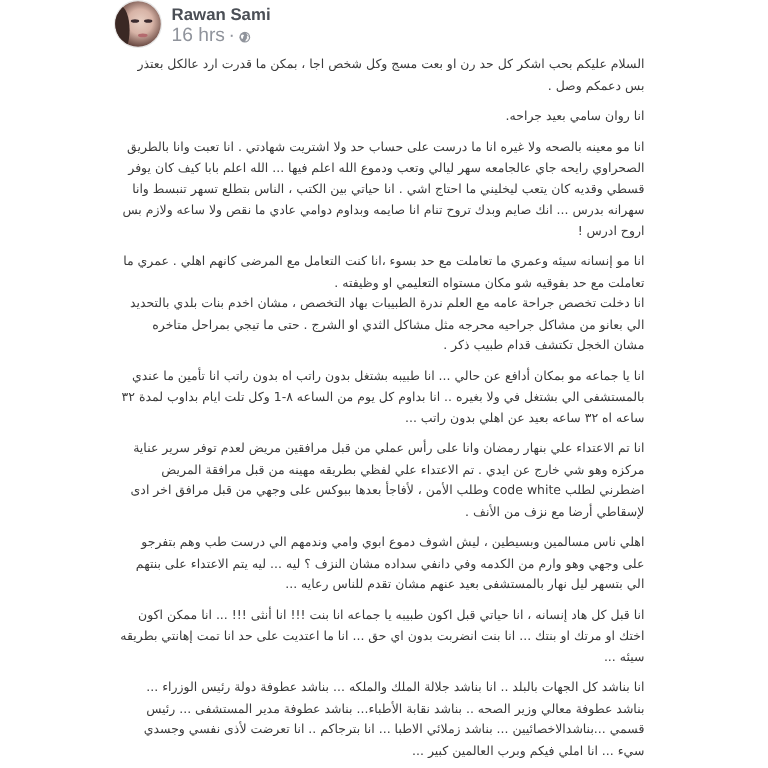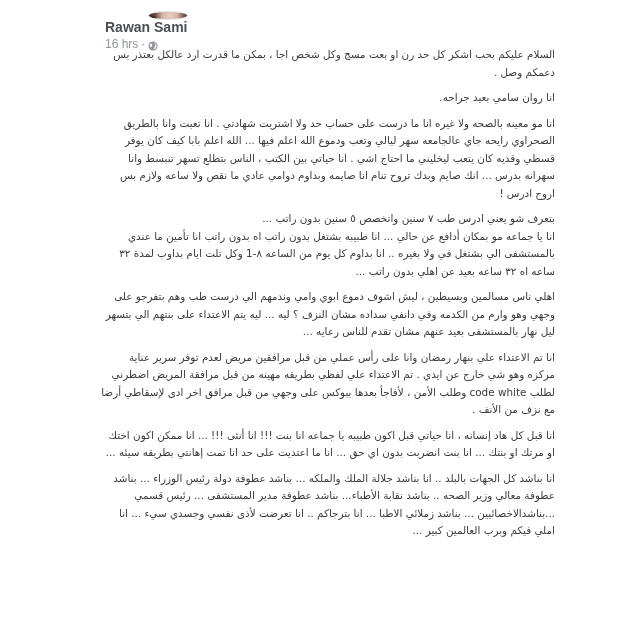--- a/index.html
+++ b/index.html
@@ -17,25 +17,24 @@
   }
   .post {
     position: absolute;
     left: 0; top: 0;
     width: 640px; height: 640px;
     background: #ffffff;
   }
   .header {
     position: absolute;
     left: 96px;
-    top: 12px;
+    top: 0;
     height: 40px;
     display: flex;
-    align-items: flex-end;
-    flex-direction: column;
+    align-items: center;
   }
   .avatar {
     width: 38px;
     height: 38px;
     border-radius: 50%;
     overflow: hidden;
     position: relative;
     background: radial-gradient(circle at 55% 45%, #e8cfc3 0%, #d7b3a6 35%, #6a4a43 70%, #2b1e1c 100%);
     box-shadow: 0 0 0 1px #e6e6e6;
   }
@@ -61,21 +60,21 @@
     font-family: "Liberation Sans", sans-serif;
     font-weight: bold;
     font-size: 14px;
     color: #4b4f56;
     line-height: 17px;
   }
   .time-row {
     display: flex;
     align-items: center;
     font-family: "Liberation Sans", sans-serif;
-    font-size: 12px;
+    font-size: 16px;
     color: #90949c;
     line-height: 15px;
     margin-top: 1px;
   }
   .dot { margin: 0 3px; }
   .globe {
     display: inline-block;
     width: 10px; height: 10px;
   }
   .body {
@@ -84,21 +83,21 @@
     top: 46px;
     width: 455px;
     direction: rtl;
     text-align: right;
     font-family: "DejaVu Sans", sans-serif;
     font-size: 10.4px;
     line-height: 17.5px;
     color: #3a3a3a;
   }
   .body p {
-    margin: 0 0 8px 0;
+    margin: 0 18px 8px 0;
     white-space: pre-line;
   }
   .body p.tight { margin-bottom: 0; }
 </style>
 </head>
 <body>
 
 <div class="post">
   <div class="header">
     <div class="avatar">
@@ -120,20 +119,21 @@
           </svg>
         </span>
       </div>
     </div>
   </div>
 
   <div class="body">
     <p>السلام عليكم بحب اشكر كل حد رن او بعت مسج وكل شخص اجا ، بمكن ما قدرت ارد عالكل بعتذر بس دعمكم وصل .</p>
     <p>انا روان سامي بعيد جراحه.</p>
     <p>انا مو معينه بالصحه ولا غيره انا ما درست على حساب حد ولا اشتريت شهادتي . انا تعبت وانا بالطريق الصحراوي رايحه جاي عالجامعه سهر ليالي وتعب ودموع الله اعلم فيها ... الله اعلم بابا كيف كان يوفر قسطي وقديه كان يتعب ليخليني ما احتاج اشي . انا حياتي بين الكتب ، الناس بتطلع تسهر تنبسط وانا سهرانه بدرس ... انك صايم وبدك تروح تنام انا صايمه وبداوم دوامي عادي ما نقص ولا ساعه ولازم بس اروح ادرس !</p>
-    <p class="tight">بتعرف شو يعني ادرس طب ٧ سنين واتخصص ٥ سنين بدون راتب ...</p>
+    <p class="tight">انا مو إنسانه سيئه وعمري ما تعاملت مع حد بسوء ،انا كنت التعامل مع المرضى كانهم اهلي . عمري ما تعاملت مع حد بفوقيه شو مكان مستواه التعليمي او وظيفته .</p>
+    <p>انا دخلت تخصص جراحة عامه مع العلم ندرة الطبيبات بهاد التخصص ، مشان اخدم بنات بلدي بالتحديد الي بعانو من مشاكل جراحيه محرجه مثل مشاكل الثدي او الشرج . حتى ما تيجي بمراحل متاخره مشان الخجل تكتشف قدام طبيب ذكر .</p>
     <p>انا يا جماعه مو بمكان أدافع عن حالي ... انا طبيبه بشتغل بدون راتب اه بدون راتب انا تأمين ما عندي بالمستشفى الي بشتغل في ولا بغيره .. انا بداوم كل يوم من الساعه ٨-1 وكل تلت ايام بداوب لمدة ٣٢ ساعه اه ٣٢ ساعه بعيد عن اهلي بدون راتب ...</p>
+    <p>انا تم الاعتداء علي بنهار رمضان وانا على رأس عملي من قبل مرافقين مريض لعدم توفر سرير عناية مركزه وهو شي خارج عن ايدي . تم الاعتداء علي لفظي بطريقه مهينه من قبل مرافقة المريض اضطرني لطلب code white وطلب الأمن ، لأفاجأ بعدها ببوكس على وجهي من قبل مرافق اخر ادى لإسقاطي أرضا مع نزف من الأنف .</p>
     <p>اهلي ناس مسالمين وبسيطين ، ليش اشوف دموع ابوي وامي وندمهم الي درست طب وهم بتفرجو على وجهي وهو وارم من الكدمه وفي دانفي سداده مشان النزف ؟ ليه ... ليه يتم الاعتداء على بنتهم الي بتسهر ليل نهار بالمستشفى بعيد عنهم مشان تقدم للناس رعايه ...</p>
-    <p>انا تم الاعتداء علي بنهار رمضان وانا على رأس عملي من قبل مرافقين مريض لعدم توفر سرير عناية مركزه وهو شي خارج عن ايدي . تم الاعتداء علي لفظي بطريقه مهينه من قبل مرافقة المريض اضطرني لطلب code white وطلب الأمن ، لأفاجأ بعدها ببوكس على وجهي من قبل مرافق اخر ادى لإسقاطي أرضا مع نزف من الأنف .</p>
     <p>انا قبل كل هاد إنسانه ، انا حياتي قبل اكون طبيبه يا جماعه انا بنت !!! انا أنثى !!! ... انا ممكن اكون اختك او مرتك او بنتك ... انا بنت انضربت بدون اي حق ... انا ما اعتديت على حد انا تمت إهانتي بطريقه سيئه ...</p>
     <p>انا بناشد كل الجهات بالبلد .. انا بناشد جلالة الملك والملكه ... بناشد عطوفة دولة رئيس الوزراء ... بناشد عطوفة معالي وزير الصحه .. بناشد نقابة الأطباء... بناشد عطوفة مدير المستشفى ... رئيس قسمي ...بناشدالاخصائيين ... بناشد زملائي الاطبا ... انا بترجاكم .. انا تعرضت لأذى نفسي وجسدي سيء ... انا املي فيكم وبرب العالمين كبير ...</p>
   </div>
 </div>
 
 </body></html>

